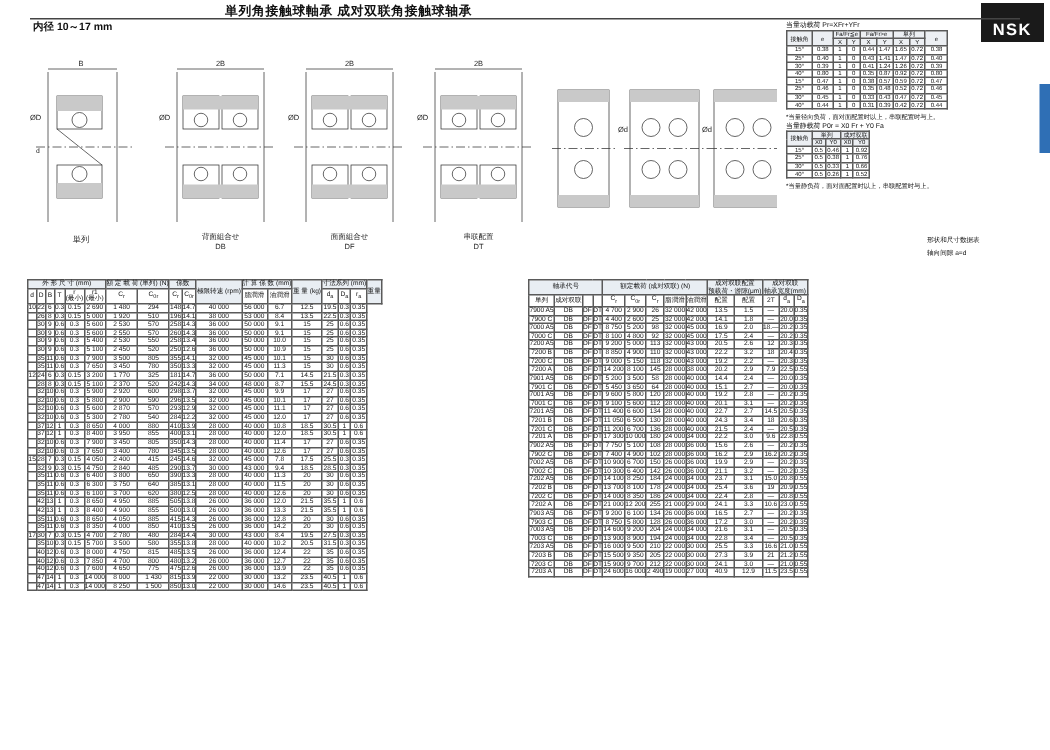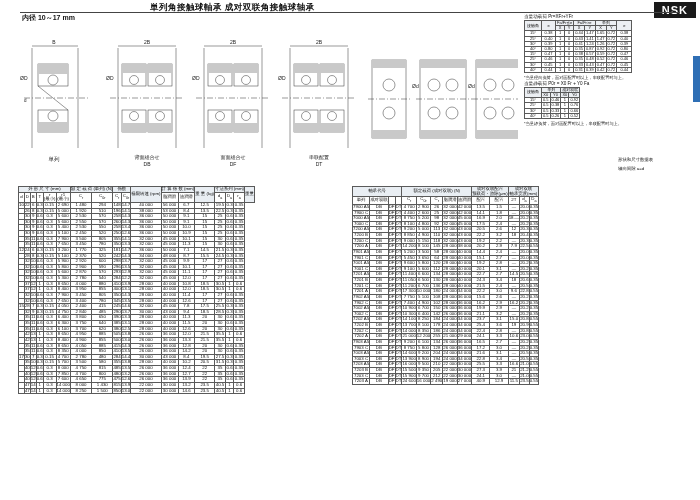--- a/index.html
+++ b/index.html
@@ -4,21 +4,21 @@
 <style>
   html,body{margin:0;padding:0;background:#ffffff;}
   body{width:700px;height:500px;overflow:hidden;font-family:"Liberation Sans",sans-serif;color:#111;}
   .page{position:relative;width:700px;height:472px;}
 
   
   .hdr{position:absolute;left:0;top:0;width:700px;height:28px;}
   .hdr-title{position:absolute;left:150px;top:2px;font-size:8.5px;font-weight:bold;letter-spacing:.5px;}
   .hdr-sub{position:absolute;left:22px;top:13px;font-size:7px;font-weight:bold;}
   .nsk-logo{position:absolute;right:4px;top:2px;background:#1a1a1a;color:#fff;font-size:11px;font-weight:bold;
-            letter-spacing:1px;padding:2px 8px 2px 8px;font-family:"Liberation Sans",sans-serif;}
+            letter-spacing:1px;padding:12px 8px 2px 8px;font-family:"Liberation Sans",sans-serif;}
   .tab{position:absolute;right:0;top:56px;width:7px;height:46px;background:#2f6fb5;}
 
   
   table{border-collapse:collapse;}
   .tb td,.tb th{border:.4px solid #5a5a5a;padding:0;font-size:4.4px;line-height:1.05;
        text-align:center;font-family:"Liberation Sans",sans-serif;white-space:nowrap;}
   .grp{background:#e8edf2;}
   .hdrow td{background:#e9eef3;}
 
   

